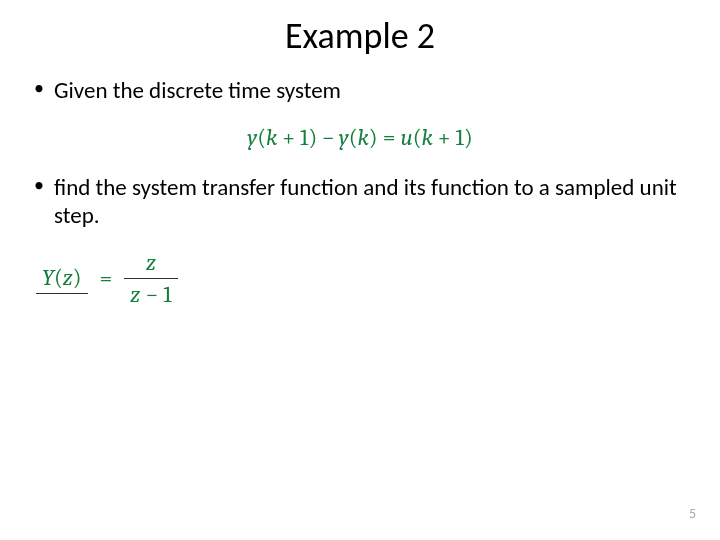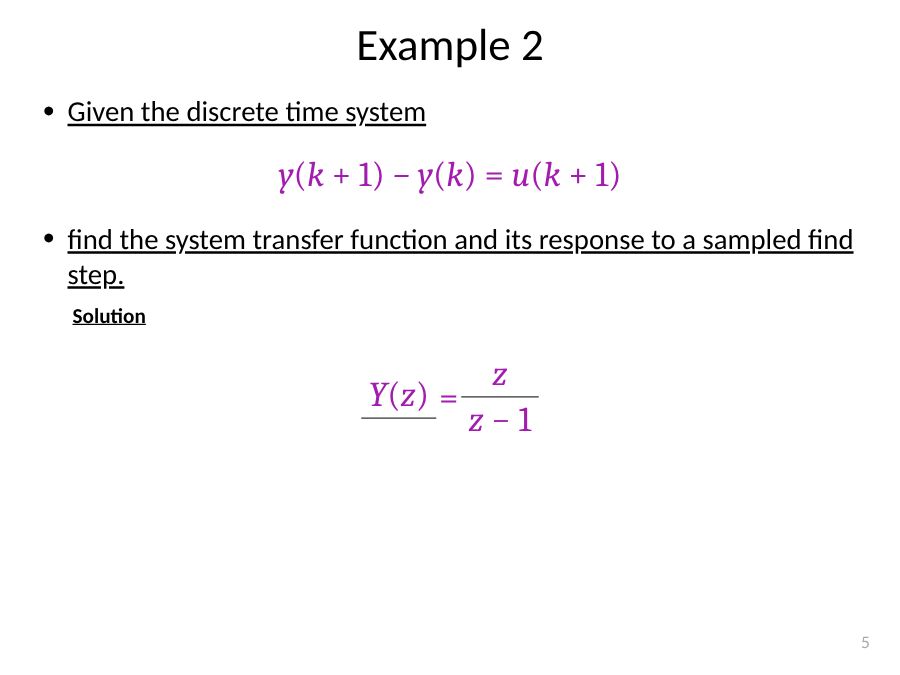--- a/index.html
+++ b/index.html
@@ -1,51 +1,50 @@
 <!DOCTYPE html>
 <html><head>
 <meta charset="utf-8">
 <style>
   * { margin: 0; padding: 0; box-sizing: border-box; }
   html, body { width: 720px; height: 540px; background: #fff; font-family: Calibri, "Segoe UI", Arial, sans-serif; color: #000; }
   .slide { width: 720px; height: 540px; position: relative; padding: 14px 34px 0 34px; }
   .title { text-align: center; font-size: 36px; font-weight: 400; margin-bottom: 18px; }
-  .bullets { list-style: none; text-decoration: underline; }
+  .bullets { list-style: none; }
   .bullets > li { position: relative; padding-left: 20px; font-size: 23px; line-height: 1.22; margin-bottom: 8px; }
   .bullets > li::before { content: "•"; position: absolute; left: 0; top: 0; font-size: 20px; }
-  .eq { font-family: Cambria, "Cambria Math", "Times New Roman", serif; color: #a21caf; text-align: center; font-size: 28px; margin: 20px 0 22px 0; font-style: italic; }
+  .eq { font-family: Cambria, "Cambria Math", "Times New Roman", serif; color: #15803d; text-align: center; font-size: 23px; margin: 20px 0 22px 0; font-style: italic; }
   .eq .n { font-style: normal; }
   .solution { font-size: 17px; font-weight: 700; text-decoration: underline; margin: 6px 0 6px 24px; }
   .eq2 { margin: 10px 0 14px 0; }
   .frac { display: inline-block; text-align: center; vertical-align: middle; padding: 0 2px; }
   .frac .num { display: block; padding: 0 6px 2px 6px; border-bottom: 1.5px solid #333; }
   .frac .den { display: block; padding: 2px 6px 0 6px; }
-  .eqline { display: flex; justify-content: center; align-items: center; }
+  .eqline { display: flex; align-items: center; gap: 10px; }
   .pagenum { position: absolute; right: 24px; bottom: 18px; color: #aaa; font-size: 14px; }
 </style>
 </head>
 <body>
 
 <div class="slide">
 
   <h1 class="title">Example 2</h1>
 
   <ul class="bullets">
     <li>Given the discrete time system</li>
   </ul>
 
   <div class="eq">
     <span>y<span class="n">(</span>k <span class="n">+ 1)</span> − y<span class="n">(</span>k<span class="n">)</span> <span class="n">=</span> u<span class="n">(</span>k <span class="n">+ 1)</span></span>
   </div>
 
   <ul class="bullets">
-    <li>find the system transfer function and its response to a sampled find step.</li>
+    <li>find the system transfer function and its function to a sampled unit step.</li>
   </ul>
 
-  <div class="solution">Solution</div>
 
 
 
   <div class="eq">
     <div class="eqline">
       <span class="frac">
         <span class="num">Y<span class="n">(</span>z<span class="n">)</span></span>
       </span>
       <span class="n">=</span>
       <span class="frac">

